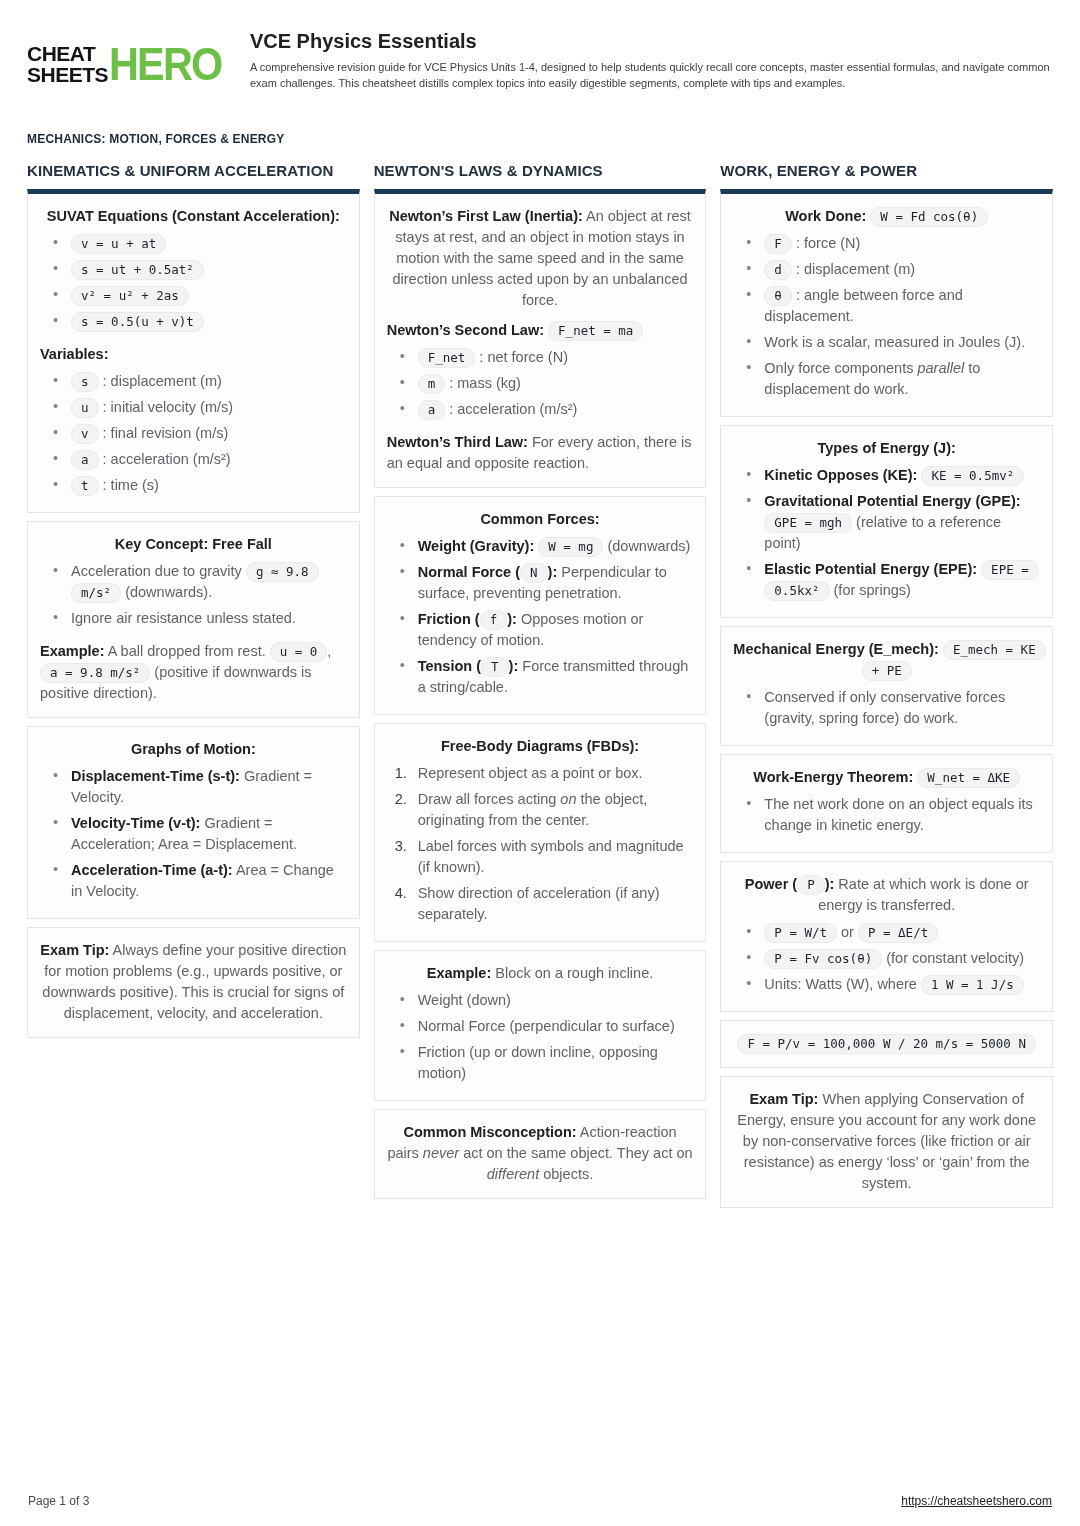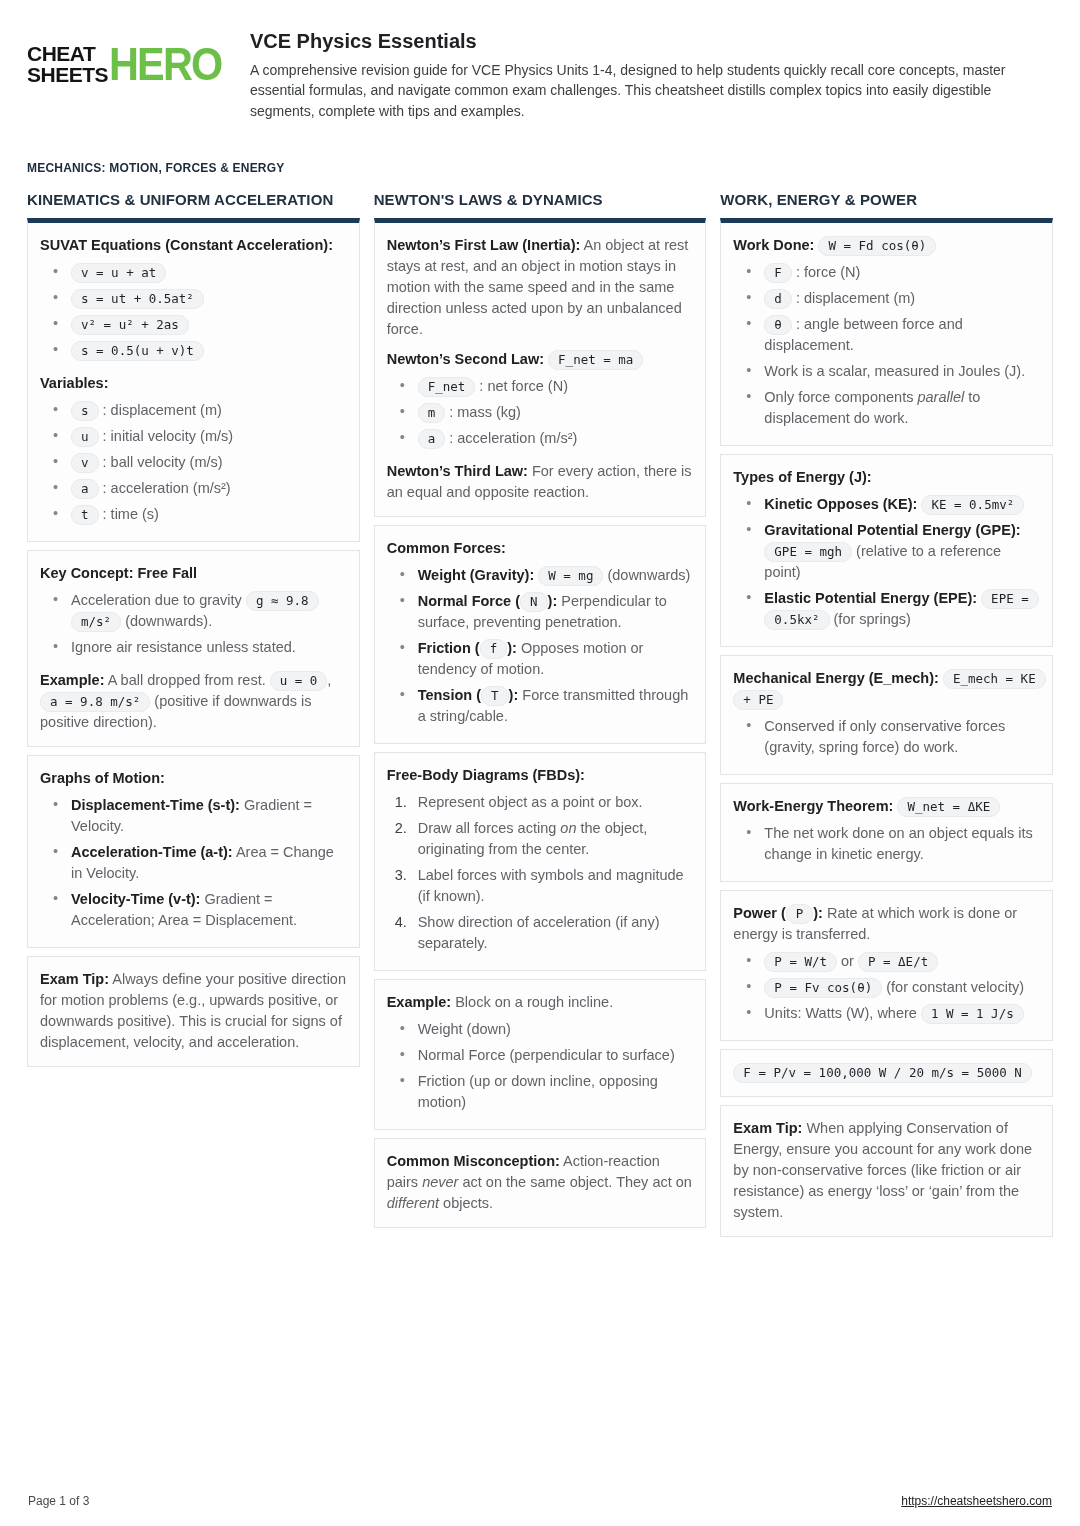--- a/index.html
+++ b/index.html
@@ -13,35 +13,35 @@
   body{font-family:"Liberation Sans","DejaVu Sans",sans-serif;color:var(--body);}
   .page{width:1080px;height:1526px;padding:28px 27px 16px;display:flex;flex-direction:column;background:#fff;}
 
   
   .header{display:flex;gap:16px;align-items:flex-start;}
   .logo{display:flex;align-items:center;margin-top:16px;flex:0 0 150px;}
   .logo-left{font-weight:800;color:#141414;font-size:21px;line-height:0.98;letter-spacing:-0.5px;}
   .logo-hero{font-size:46px;font-weight:800;color:var(--green);line-height:0.85;letter-spacing:-2px;margin-left:1px;transform:scaleX(0.9);transform-origin:left center;}
   .header-text{flex:1;}
   .doc-title{font-size:20px;font-weight:700;color:var(--ink);margin:2px 0 7px;}
-  .doc-desc{font-size:14px;line-height:1.45;color:#3c4043;}
+  .doc-desc{font-size:11px;line-height:1.45;color:#3c4043;}
 
   
   .section-title{font-size:12px;font-weight:700;color:#1c2b3a;letter-spacing:0.2px;margin:40px 0 16px;}
 
   
   .columns{display:flex;gap:14px;align-items:flex-start;}
   .col{flex:1;min-width:0;}
   .col-header{font-size:15px;font-weight:600;color:#22313f;margin:0 0 10px;letter-spacing:0.1px;}
 
   .card{background:#fdfdfd;border:1px solid #e4e4e4;margin-bottom:8px;padding:10px 12px 11px;font-size:14.5px;line-height:1.45;}
   .card.accent{border-top:5px solid var(--navy);}
 
   .blk-p{margin:9px 0 6px;}
-  .card .blk-p:first-child{margin-top:2px;}
+  .card .blk-p:first-child{margin-top:2px;text-align:center;}
   .card > :last-child{margin-bottom:2px;}
   .seg.b{font-weight:700;color:var(--ink);}
   .seg.i{font-style:italic;}
 
   .pill{font-family:"DejaVu Sans Mono","Liberation Mono",monospace;font-size:12.5px;background:#f1f3f4;border:1px solid #e9eaec;border-radius:10px;padding:1px 9px 2px;color:#1f2328;-webkit-box-decoration-break:clone;box-decoration-break:clone;}
 
   ul.blk-list,ol.blk-list{list-style:none;margin:4px 0 12px;padding:0;}
   .blk-list li{position:relative;padding-left:31px;margin:0 0 5px;}
   ul.blk-list li::before{content:"\2022";position:absolute;left:13px;top:-1px;color:#80868b;}
   ol.blk-list{counter-reset:n;}
@@ -81,39 +81,39 @@
           <ul class="blk-list">
             <li class="item"><code class="pill">v = u + at</code></li>
             <li class="item"><code class="pill">s = ut + 0.5at²</code></li>
             <li class="item"><code class="pill">v² = u² + 2as</code></li>
             <li class="item"><code class="pill">s = 0.5(u + v)t</code></li>
           </ul>
           <div class="blk-p"><span class="seg b">Variables:</span></div>
           <ul class="blk-list">
             <li class="item"><code class="pill">s</code><span class="seg"> : displacement (m)</span></li>
             <li class="item"><code class="pill">u</code><span class="seg"> : initial velocity (m/s)</span></li>
-            <li class="item"><code class="pill">v</code><span class="seg"> : ball velocity (m/s)</span></li>
+            <li class="item"><code class="pill">v</code><span class="seg"> : final revision (m/s)</span></li>
             <li class="item"><code class="pill">a</code><span class="seg"> : acceleration (m/s²)</span></li>
             <li class="item"><code class="pill">t</code><span class="seg"> : time (s)</span></li>
           </ul>
         </div>
         <div class="card">
           <div class="blk-p"><span class="seg b">Key Concept: Free Fall</span></div>
           <ul class="blk-list">
             <li class="item"><span class="seg">Acceleration due to gravity </span><code class="pill">g ≈ 9.8 m/s²</code><span class="seg"> (downwards).</span></li>
             <li class="item"><span class="seg">Ignore air resistance unless stated.</span></li>
           </ul>
           <div class="blk-p"><span class="seg b">Example:</span><span class="seg"> A ball dropped from rest. </span><code class="pill">u = 0</code><span class="seg">, </span><code class="pill">a = 9.8 m/s²</code><span class="seg"> (positive if downwards is positive direction).</span></div>
         </div>
         <div class="card">
           <div class="blk-p"><span class="seg b">Graphs of Motion:</span></div>
           <ul class="blk-list">
             <li class="item"><span class="seg b">Displacement-Time (s-t):</span><span class="seg"> Gradient = Velocity.</span></li>
+            <li class="item"><span class="seg b">Velocity-Time (v-t):</span><span class="seg"> Gradient = Acceleration; Area = Displacement.</span></li>
             <li class="item"><span class="seg b">Acceleration-Time (a-t):</span><span class="seg"> Area = Change in Velocity.</span></li>
-            <li class="item"><span class="seg b">Velocity-Time (v-t):</span><span class="seg"> Gradient = Acceleration; Area = Displacement.</span></li>
           </ul>
         </div>
         <div class="card">
           <div class="blk-p"><span class="seg b">Exam Tip:</span><span class="seg"> Always define your positive direction for motion problems (e.g., upwards positive, or downwards positive). This is crucial for signs of displacement, velocity, and acceleration.</span></div>
         </div>
       </div>
       <div class="col">
         <div class="col-header">NEWTON'S LAWS &amp; DYNAMICS</div>
         <div class="card accent">
           <div class="blk-p"><span class="seg b">Newton’s First Law (Inertia):</span><span class="seg"> An object at rest stays at rest, and an object in motion stays in motion with the same speed and in the same direction unless acted upon by an unbalanced force.</span></div>

